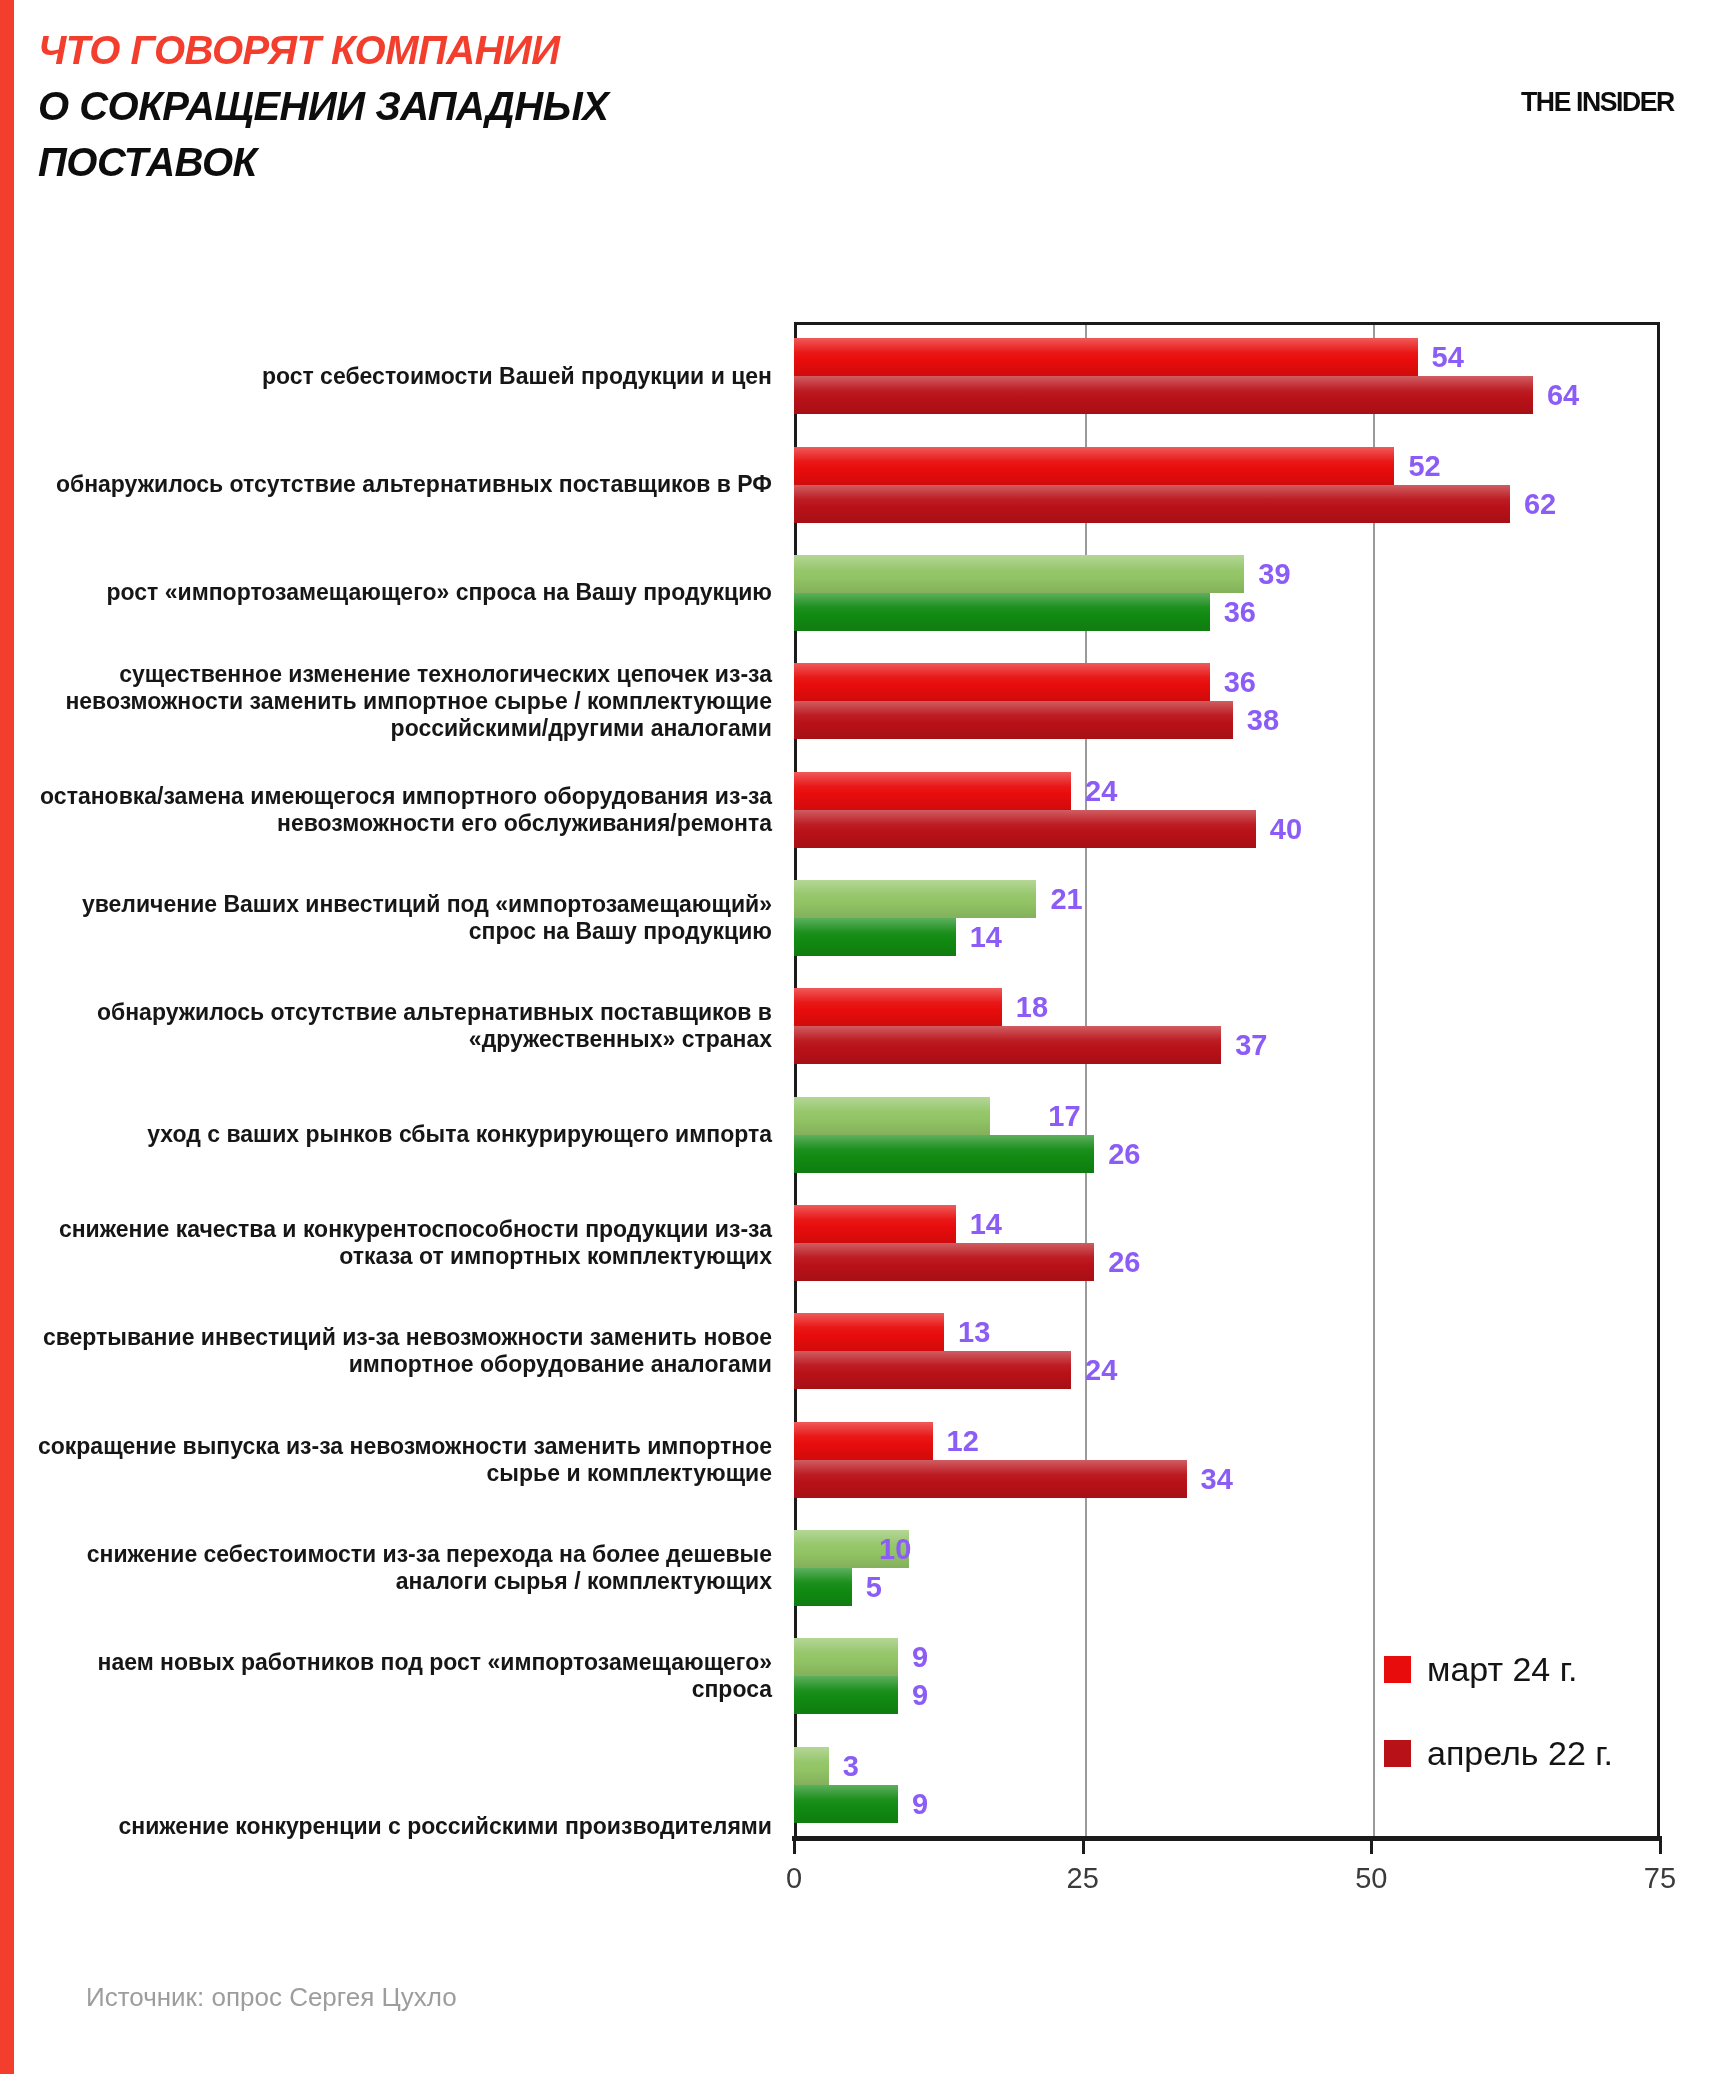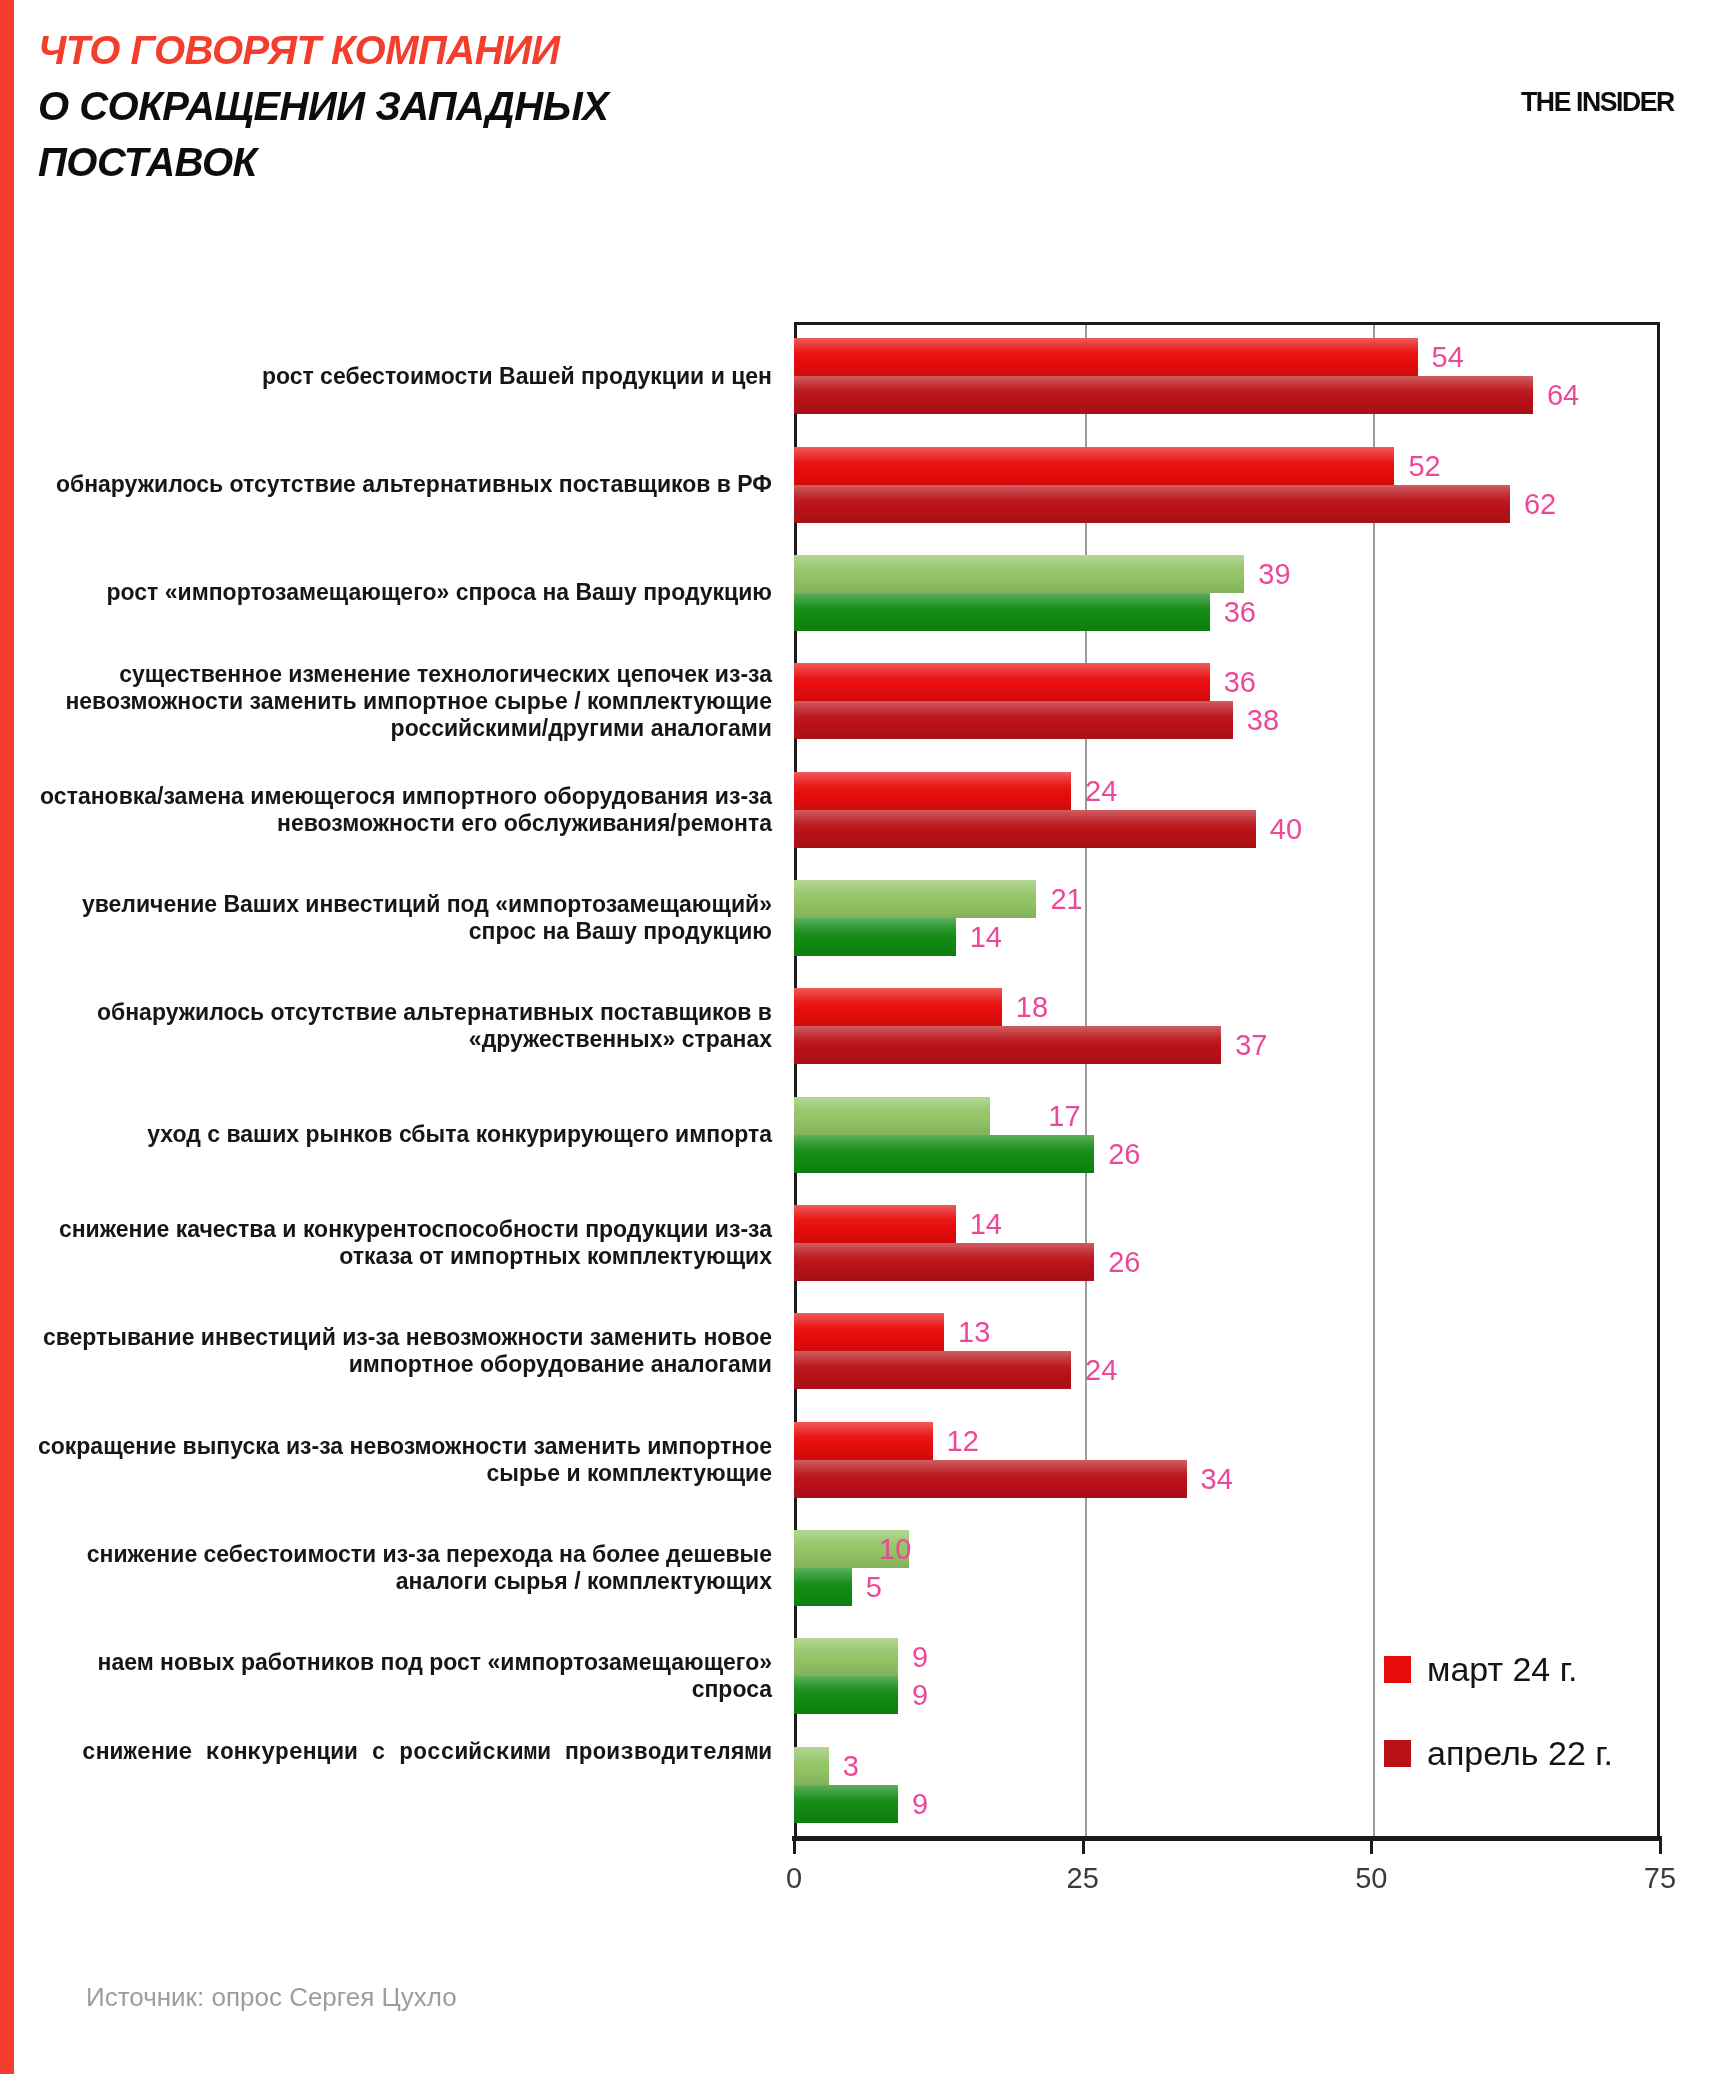--- a/index.html
+++ b/index.html
@@ -20,21 +20,21 @@
   .axis-x{position:absolute;left:792px;top:1836px;width:870px;height:5px;background:#1b1b1b;z-index:3;}
   .tick{position:absolute;top:1841px;width:3px;height:13px;background:#1b1b1b;}
   .tick-label{position:absolute;top:1862px;width:90px;margin-left:-45px;text-align:center;font-size:29px;color:#3b3b3b;}
   
   .cat-label{position:absolute;left:28px;width:744px;display:flex;align-items:center;justify-content:flex-end;
              text-align:right;font-size:23px;line-height:27px;font-weight:700;color:#161616;}
   
   .bar{position:absolute;z-index:2;}
   .bar::after{content:"";position:absolute;inset:0;
       background:linear-gradient(180deg,rgba(255,255,255,.32) 0%,rgba(255,255,255,.05) 38%,rgba(0,0,0,0) 58%,rgba(0,0,0,.10) 100%);}
-  .bar-value{position:absolute;z-index:3;font-size:29px;font-weight:400;color:#ec4899;}
+  .bar-value{position:absolute;z-index:3;font-size:29px;font-weight:700;color:#8b5cf6;}
   
   .legend-item{position:absolute;display:flex;align-items:center;z-index:4;}
   .legend-swatch{width:27px;height:27px;margin-right:16px;flex:0 0 auto;}
   .legend-text{font-size:34px;color:#141414;}
   
   .source{position:absolute;left:86px;top:1982px;font-size:26px;color:#9d9d9d;}
 </style>
 </head>
 <body>
 
@@ -123,21 +123,21 @@
       <div class="cat-label" style="top: 1513.93px; height: 108.357px;">снижение себестоимости из-за перехода на более дешевые аналоги сырья / комплектующих</div>
       <div class="bar" style="left: 794px; top: 1530.11px; width: 115.467px; height: 38px; background: rgb(146, 196, 101);"></div>
       <div class="bar-value" style="left: 879px; top: 1530.11px; line-height: 38px;">10</div>
       <div class="bar" style="left: 794px; top: 1568.11px; width: 57.7333px; height: 38px; background: rgb(17, 138, 18);"></div>
       <div class="bar-value" style="left: 865.733px; top: 1568.11px; line-height: 38px;">5</div>
       <div class="cat-label" style="top: 1622.29px; height: 108.357px;">наем новых работников под рост «импортозамещающего» спроса</div>
       <div class="bar" style="left: 794px; top: 1638.46px; width: 103.92px; height: 38px; background: rgb(146, 196, 101);"></div>
       <div class="bar-value" style="left: 911.92px; top: 1638.46px; line-height: 38px;">9</div>
       <div class="bar" style="left: 794px; top: 1676.46px; width: 103.92px; height: 38px; background: rgb(17, 138, 18);"></div>
       <div class="bar-value" style="left: 911.92px; top: 1676.46px; line-height: 38px;">9</div>
-      <div class="cat-label" style="top: 1699px; height: 108.357px; font-family: Liberation Mono, monospace;">снижение конкуренции с российскими производителями</div>
+      <div class="cat-label" style="top: 1772px; height: 108.357px;">снижение конкуренции с российскими производителями</div>
       <div class="bar" style="left: 794px; top: 1746.82px; width: 34.64px; height: 38px; background: rgb(146, 196, 101);"></div>
       <div class="bar-value" style="left: 842.64px; top: 1746.82px; line-height: 38px;">3</div>
       <div class="bar" style="left: 794px; top: 1784.82px; width: 103.92px; height: 38px; background: rgb(17, 138, 18);"></div>
       <div class="bar-value" style="left: 911.92px; top: 1784.82px; line-height: 38px;">9</div>
     </div>
 
   <div class="legend-item" style="left:1384px;top:1650px;">
     <span class="legend-swatch" id="sw0" style="background: rgb(232, 12, 12);"></span>
     <span class="legend-text">март 24 г.</span>
   </div>

